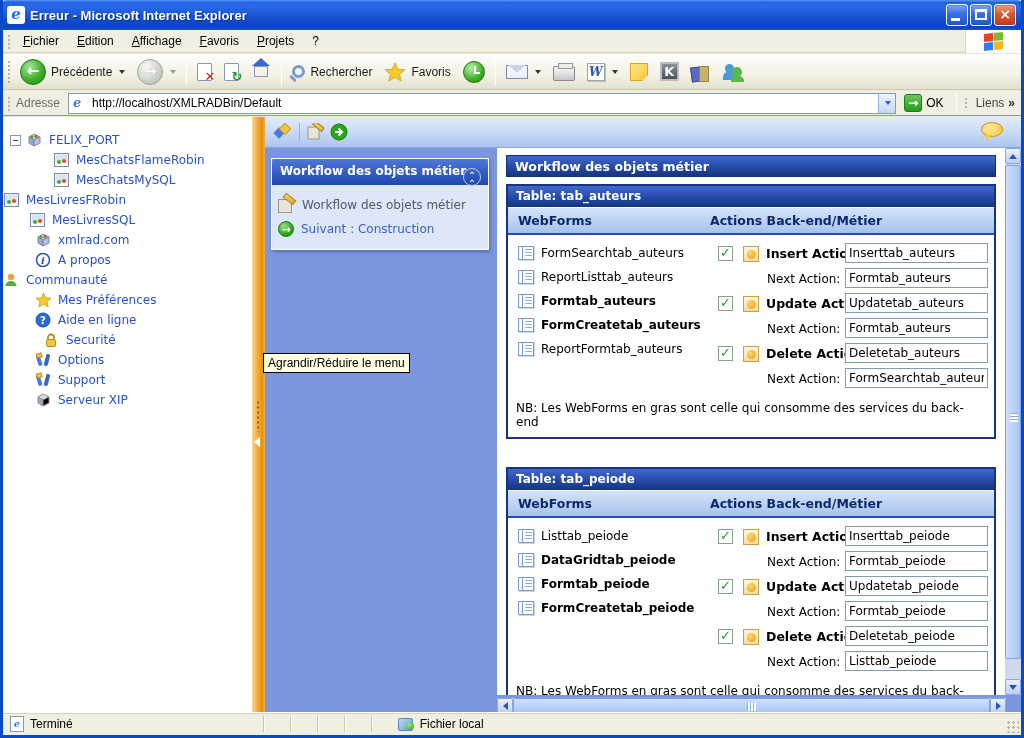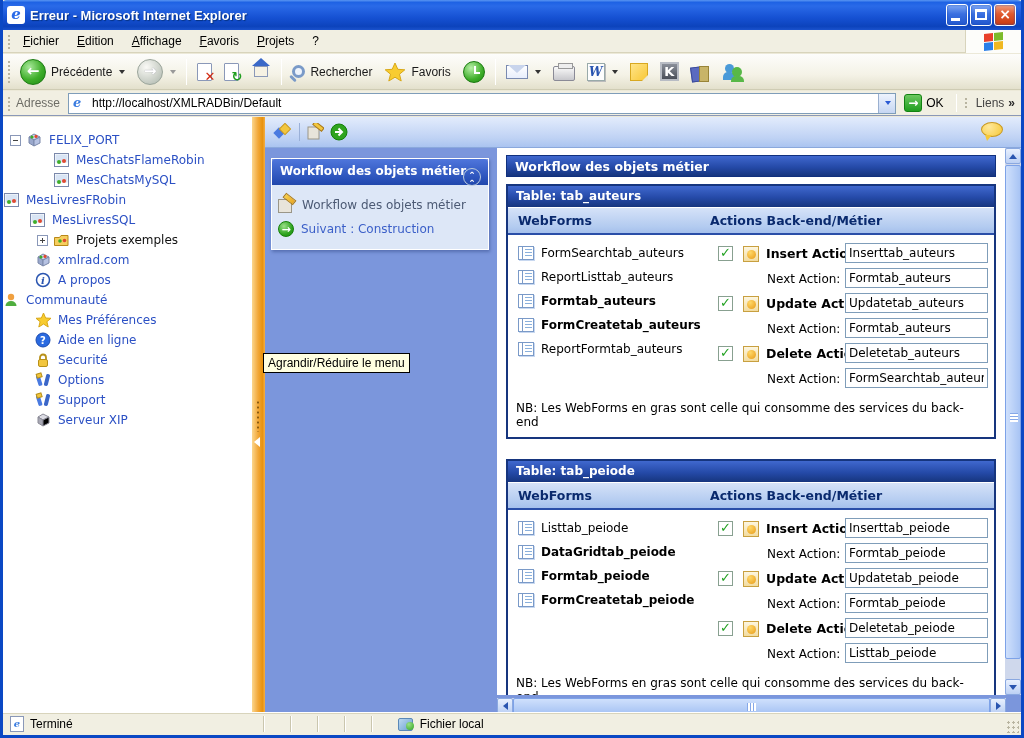--- a/index.html
+++ b/index.html
@@ -127,21 +127,21 @@
   .pencil-doc::after{content:"";position:absolute;left:5px;top:-1px;width:11px;height:4px;background:linear-gradient(90deg,#f8d048,#e8a828);transform:rotate(38deg);border:1px solid #a87818;}
   .greenarrow{width:16px;height:16px;border-radius:50%;background:radial-gradient(circle at 35% 30%,#9ae088,#2fa41f 60%,#1a8810);border:1px solid #148008;
     color:#fff;text-align:center;font:bold 11px "DejaVu Sans",sans-serif;line-height:15px;flex:none;}
   
   .tooltip{position:absolute;left:260px;top:236px;background:#ffffe1;border:1px solid #000;
     font:12px "Liberation Sans",sans-serif;padding:2px 4px;z-index:50;white-space:nowrap;}
   
   .mainpanel{position:absolute;left:232px;top:31px;width:509px;height:547px;background:#fff;overflow:hidden;padding:7px 10px 0 9px;}
   .mtitle{height:22px;background:linear-gradient(180deg,#euh);background:linear-gradient(180deg,#4068ce,#254aa8 55%,#16357e);
     color:#fff;font:bold 12.5px "DejaVu Sans",sans-serif;line-height:22px;padding-left:8px;margin-bottom:7px;border:1px solid #10307e;}
-  .tablebox{border:2px solid #16357e;margin-bottom:20px;background:#fff;}
+  .tablebox{border:2px solid #16357e;margin-bottom:28px;background:#fff;}
   .tbhead{height:21px;background:linear-gradient(180deg,#4068ce,#254aa8 55%,#16357e);color:#fff;
     font:bold 12px "DejaVu Sans",sans-serif;line-height:21px;padding-left:8px;}
   .colrow{height:28px;background:linear-gradient(180deg,#d5e2f8,#b3cbf0 75%,#a5c0ec);border-top:1px solid #fff;
     border-bottom:2px solid #2a4ea8;display:flex;align-items:center;font:bold 12.5px "DejaVu Sans",sans-serif;color:#0a2a6e;}
   .colrow .c1{width:202px;padding-left:10px;}
   .tbbody{display:flex;padding:6px 0 4px 0;}
   .wfcol{width:202px;}
   .wfrow{height:24px;display:flex;align-items:center;padding-left:10px;font:12px "DejaVu Sans",sans-serif;color:#000;gap:7px;}
   .wfrow.bold{font-weight:bold;}
   .formic{width:16px;height:14px;background:#fff;border:1px solid #7a9ac8;position:relative;flex:none;box-shadow:1px 1px 0 #c8d8f0;}
@@ -384,31 +384,20 @@
         <span class="t-ico">
             <svg width="17" height="16">
               <rect x="1.5" y="1.5" width="14" height="13" fill="#fff" stroke="#7a88aa"></rect>
               <rect x="2.5" y="2.5" width="12" height="8" fill="#d8e4f4"></rect>
               <circle cx="6" cy="10" r="2" fill="#3fae2a"></circle>
               <circle cx="11" cy="9" r="2" fill="#e04a30"></circle>
             </svg>
           </span>
         <span>MesLivresSQL</span>
       </div>
-      <div class="trow dark" style="padding-left:34px">
-        <span class="expander plus"></span>
-        <span class="t-ico">
-            <svg width="17" height="16">
-              <path d="M1.5 5.5 h5 l1.5 -2 h7 v10 h-13.5 z" fill="#f6ce5e" stroke="#b88818"></path>
-              <circle cx="7" cy="9" r="1.8" fill="#3fae2a"></circle>
-              <circle cx="11.5" cy="8.5" r="1.8" fill="#e04a30"></circle>
-            </svg>
-          </span>
-        <span>Projets exemples</span>
-      </div>
       <div class="trow" style="padding-left:32px">
         <span class="t-ico">
             <svg width="17" height="16">
               <polygon points="3,5 8,2 14,5 8,8" fill="#cdd6ee" stroke="#7a88aa"></polygon>
               <polygon points="3,5 8,8 8,14 3,11" fill="#9aa8cc" stroke="#7a88aa"></polygon>
               <polygon points="8,8 14,5 14,11 8,14" fill="#b6c2e2" stroke="#7a88aa"></polygon>
               <circle cx="6" cy="5" r="1.6" fill="#3fae2a"></circle>
               <circle cx="10" cy="4.4" r="1.6" fill="#e04a30"></circle>
             </svg>
           </span>
@@ -442,21 +431,21 @@
       </div>
       <div class="trow" style="padding-left:32px">
         <span class="t-ico">
             <svg width="17" height="16">
               <circle cx="8" cy="8" r="7" fill="#2a6ae0" stroke="#1a4ab0"></circle>
               <text x="8" y="12" text-anchor="middle" font-family="DejaVu Sans,sans-serif" font-weight="bold" font-size="10" fill="#fff">?</text>
             </svg>
           </span>
         <span>Aide en ligne</span>
       </div>
-      <div class="trow" style="padding-left:32px">
+      <div class="trow" style="padding-left:40px">
         <span class="t-ico">
             <svg width="17" height="16">
               <path d="M5 8 v-2.5 a3 3 0 0 1 6 0 V8" fill="none" stroke="#b89018" stroke-width="1.8"></path>
               <rect x="3.5" y="7.5" width="9" height="7" rx="1.5" fill="#f2c63e" stroke="#b89018"></rect>
             </svg>
           </span>
         <span>Securité</span>
       </div>
       <div class="trow" style="padding-left:32px">
         <span class="t-ico">

